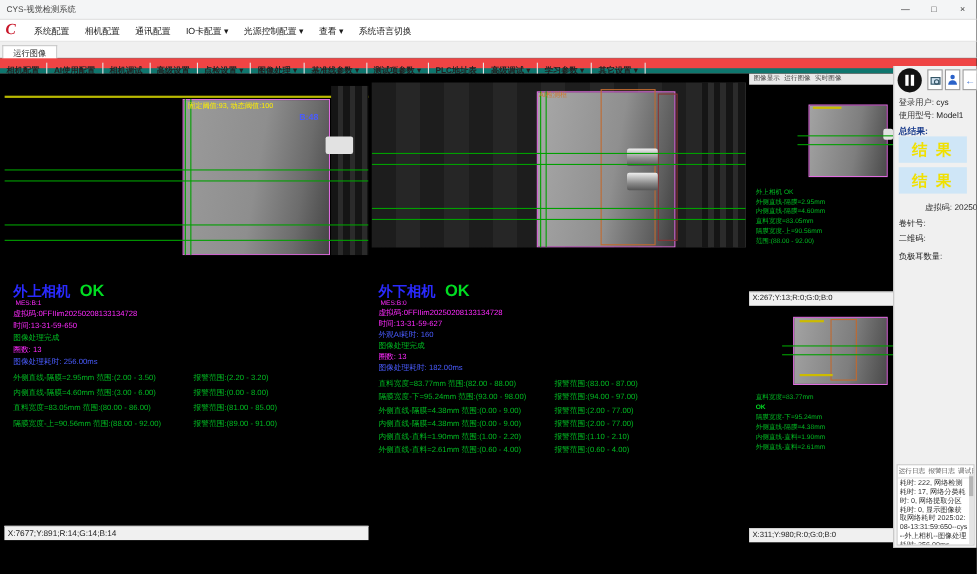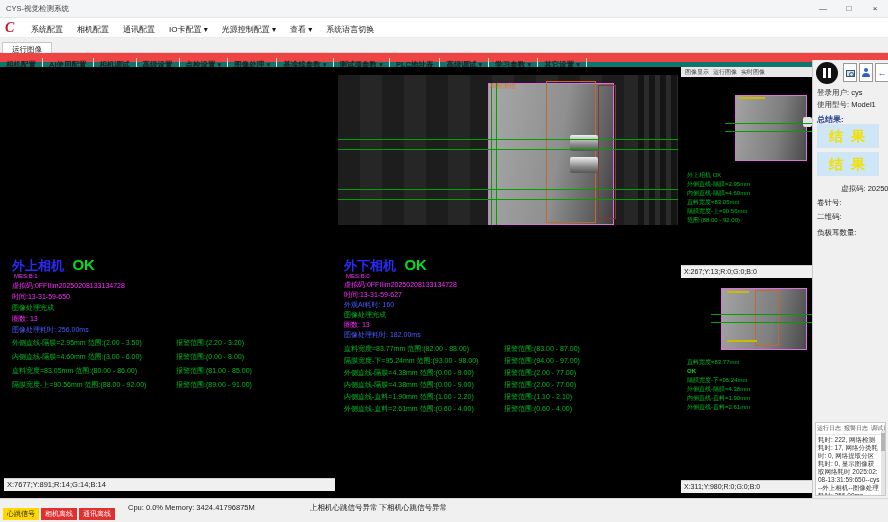--- a/index.html
+++ b/index.html
@@ -151,20 +151,34 @@
     <span class="tab">运行图像</span>
   </div>
 
   <div class="toolbar">
     
   <span class="tool-item">相机配置</span><span class="tool-item">AI使用配置</span><span class="tool-item">相机调试</span><span class="tool-item">高级设置</span><span class="tool-item">点检设置 ▾</span><span class="tool-item">图像处理 ▾</span><span class="tool-item">基准线参数 ▾</span><span class="tool-item">测试项参数 ▾</span><span class="tool-item">PLC地址表</span><span class="tool-item">高级调试 ▾</span><span class="tool-item">学习参数 ▾</span><span class="tool-item">其它设置 ▾</span></div>
 
   <div class="stage">
 
     <div class="cam-panel" id="left-panel">
+      <div class="cam-image" id="left-image">
+        <div class="yline" style="top:9px"></div>
+        <div class="part" id="left-part"></div>
+        <div class="stripes" style="left:297px;width:34px;"></div>
+        <div class="connector" style="left:292px;top:46px;width:25px;height:16px;"></div>
+        <div class="hline" style="top:76px"></div>
+        <div class="hline" style="top:86px"></div>
+        <div class="hline" style="top:126px"></div>
+        <div class="hline" style="top:140px"></div>
+        <div class="vline" style="left:164px;top:12px;height:142px;"></div>
+        <div class="vline" style="left:169px;top:12px;height:142px;"></div>
+        <span class="img-label-yellow" style="left:167px;top:14px;">固定阈值:93, 动态阈值:100</span>
+        <span class="img-label-blue" style="left:268px;top:24px;">B:48</span>
+      </div>
       <div class="cam-title-row" style="left:8px;top:186px;">
         <span class="cam-title">外上相机</span>
         <span class="cam-status">OK</span>
       </div>
       <span class="mes" style="left:10px;top:203px;">MES:B:1</span>
       <div class="info-lines" style="left:8px;top:210px;">
 
       <div class="info-line magenta">虚拟码:0FFIIim20250208133134728</div>
           <div class="info-line magenta">时间:13-31-59-650</div>
           <div class="info-line green">图像处理完成</div>
@@ -337,21 +351,14 @@
       <div class="log-tabs">
         
       <span>运行日志</span><span>报警日志</span><span>调试日志</span></div>
       <div class="log-text">耗时: 222, 网络检测耗时: 17, 网络分类耗时: 0, 网络提取分区耗时: 0, 显示图像获取网络耗时 2025:02:08-13:31:59:650--cys--外上相机--图像处理耗时: 256.00ms</div>
       <div class="log-scroll">
           <i></i>
         </div>
     </div>
   </div>
 
-  <div class="statusbar">
-    <div class="badges">
-      
-    <span class="badge warn">心跳信号</span><span class="badge error">相机离线</span><span class="badge error">通讯离线</span></div>
-    <span class="cpu-text">Cpu: 0.0% Memory: 3424.41796875M</span>
-    <span class="status-msgs">上相机心跳信号异常  下相机心跳信号异常</span>
-  </div>
 
 </div>
 
 </body></html>

